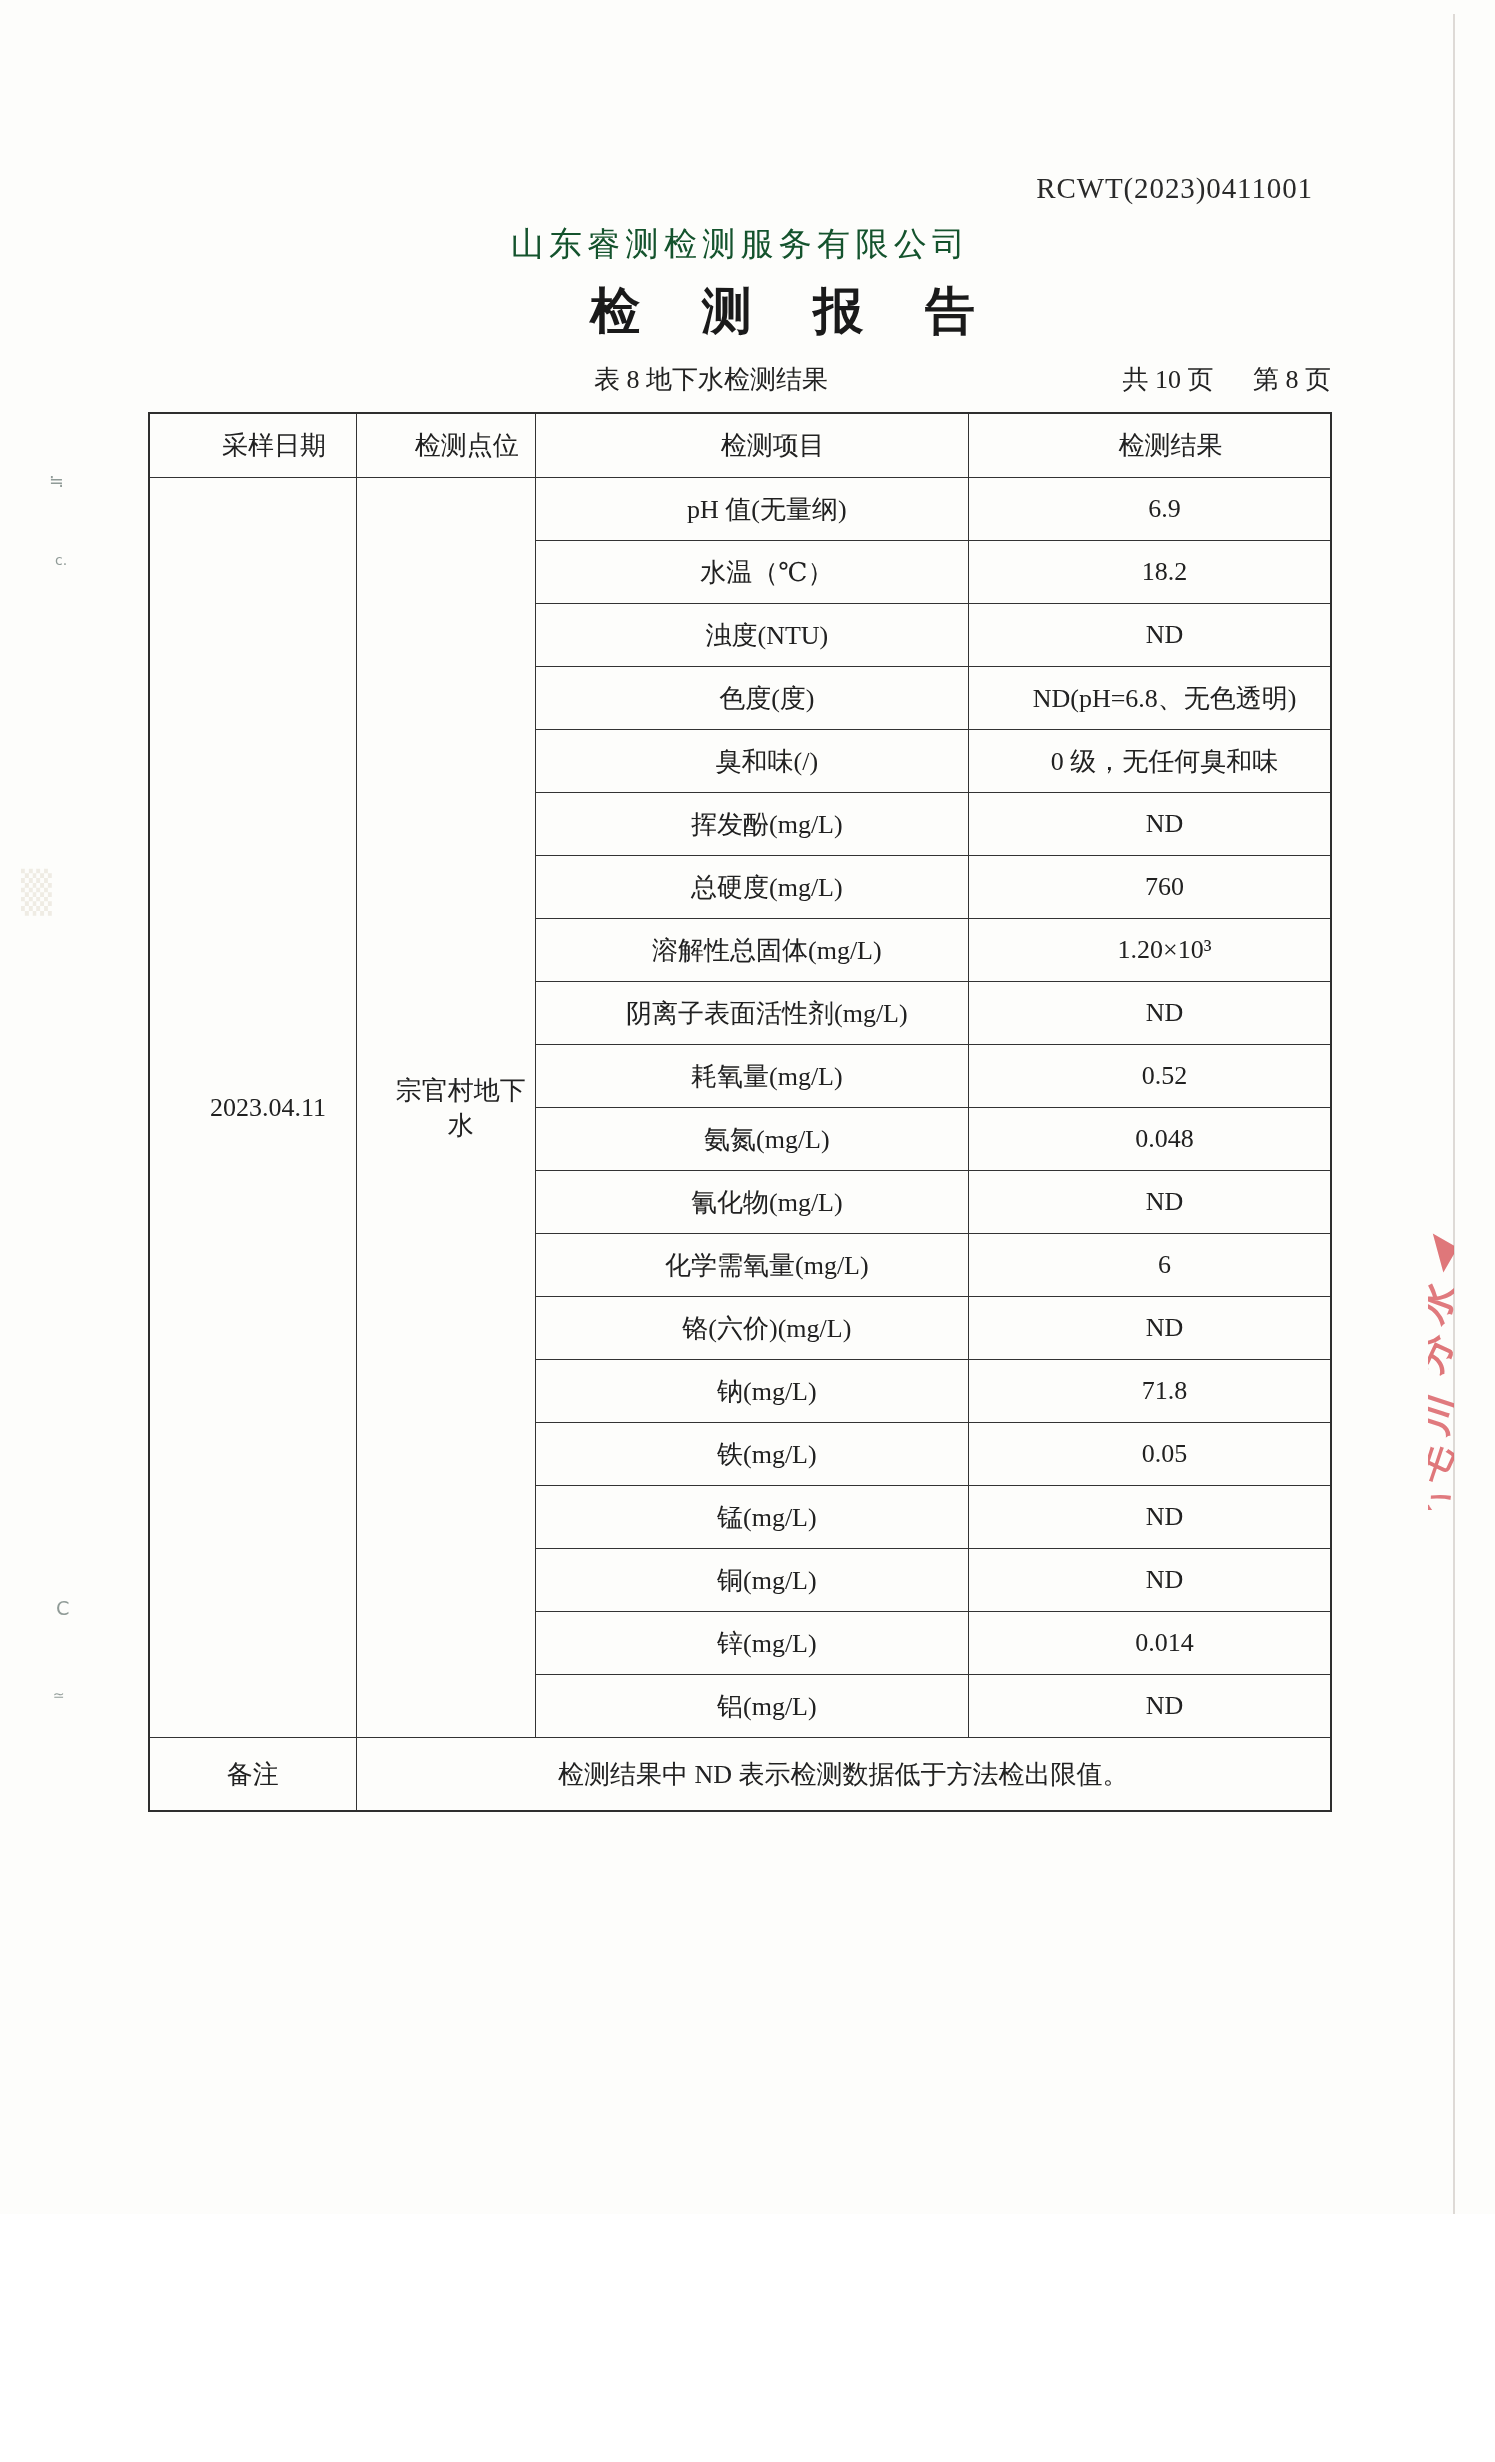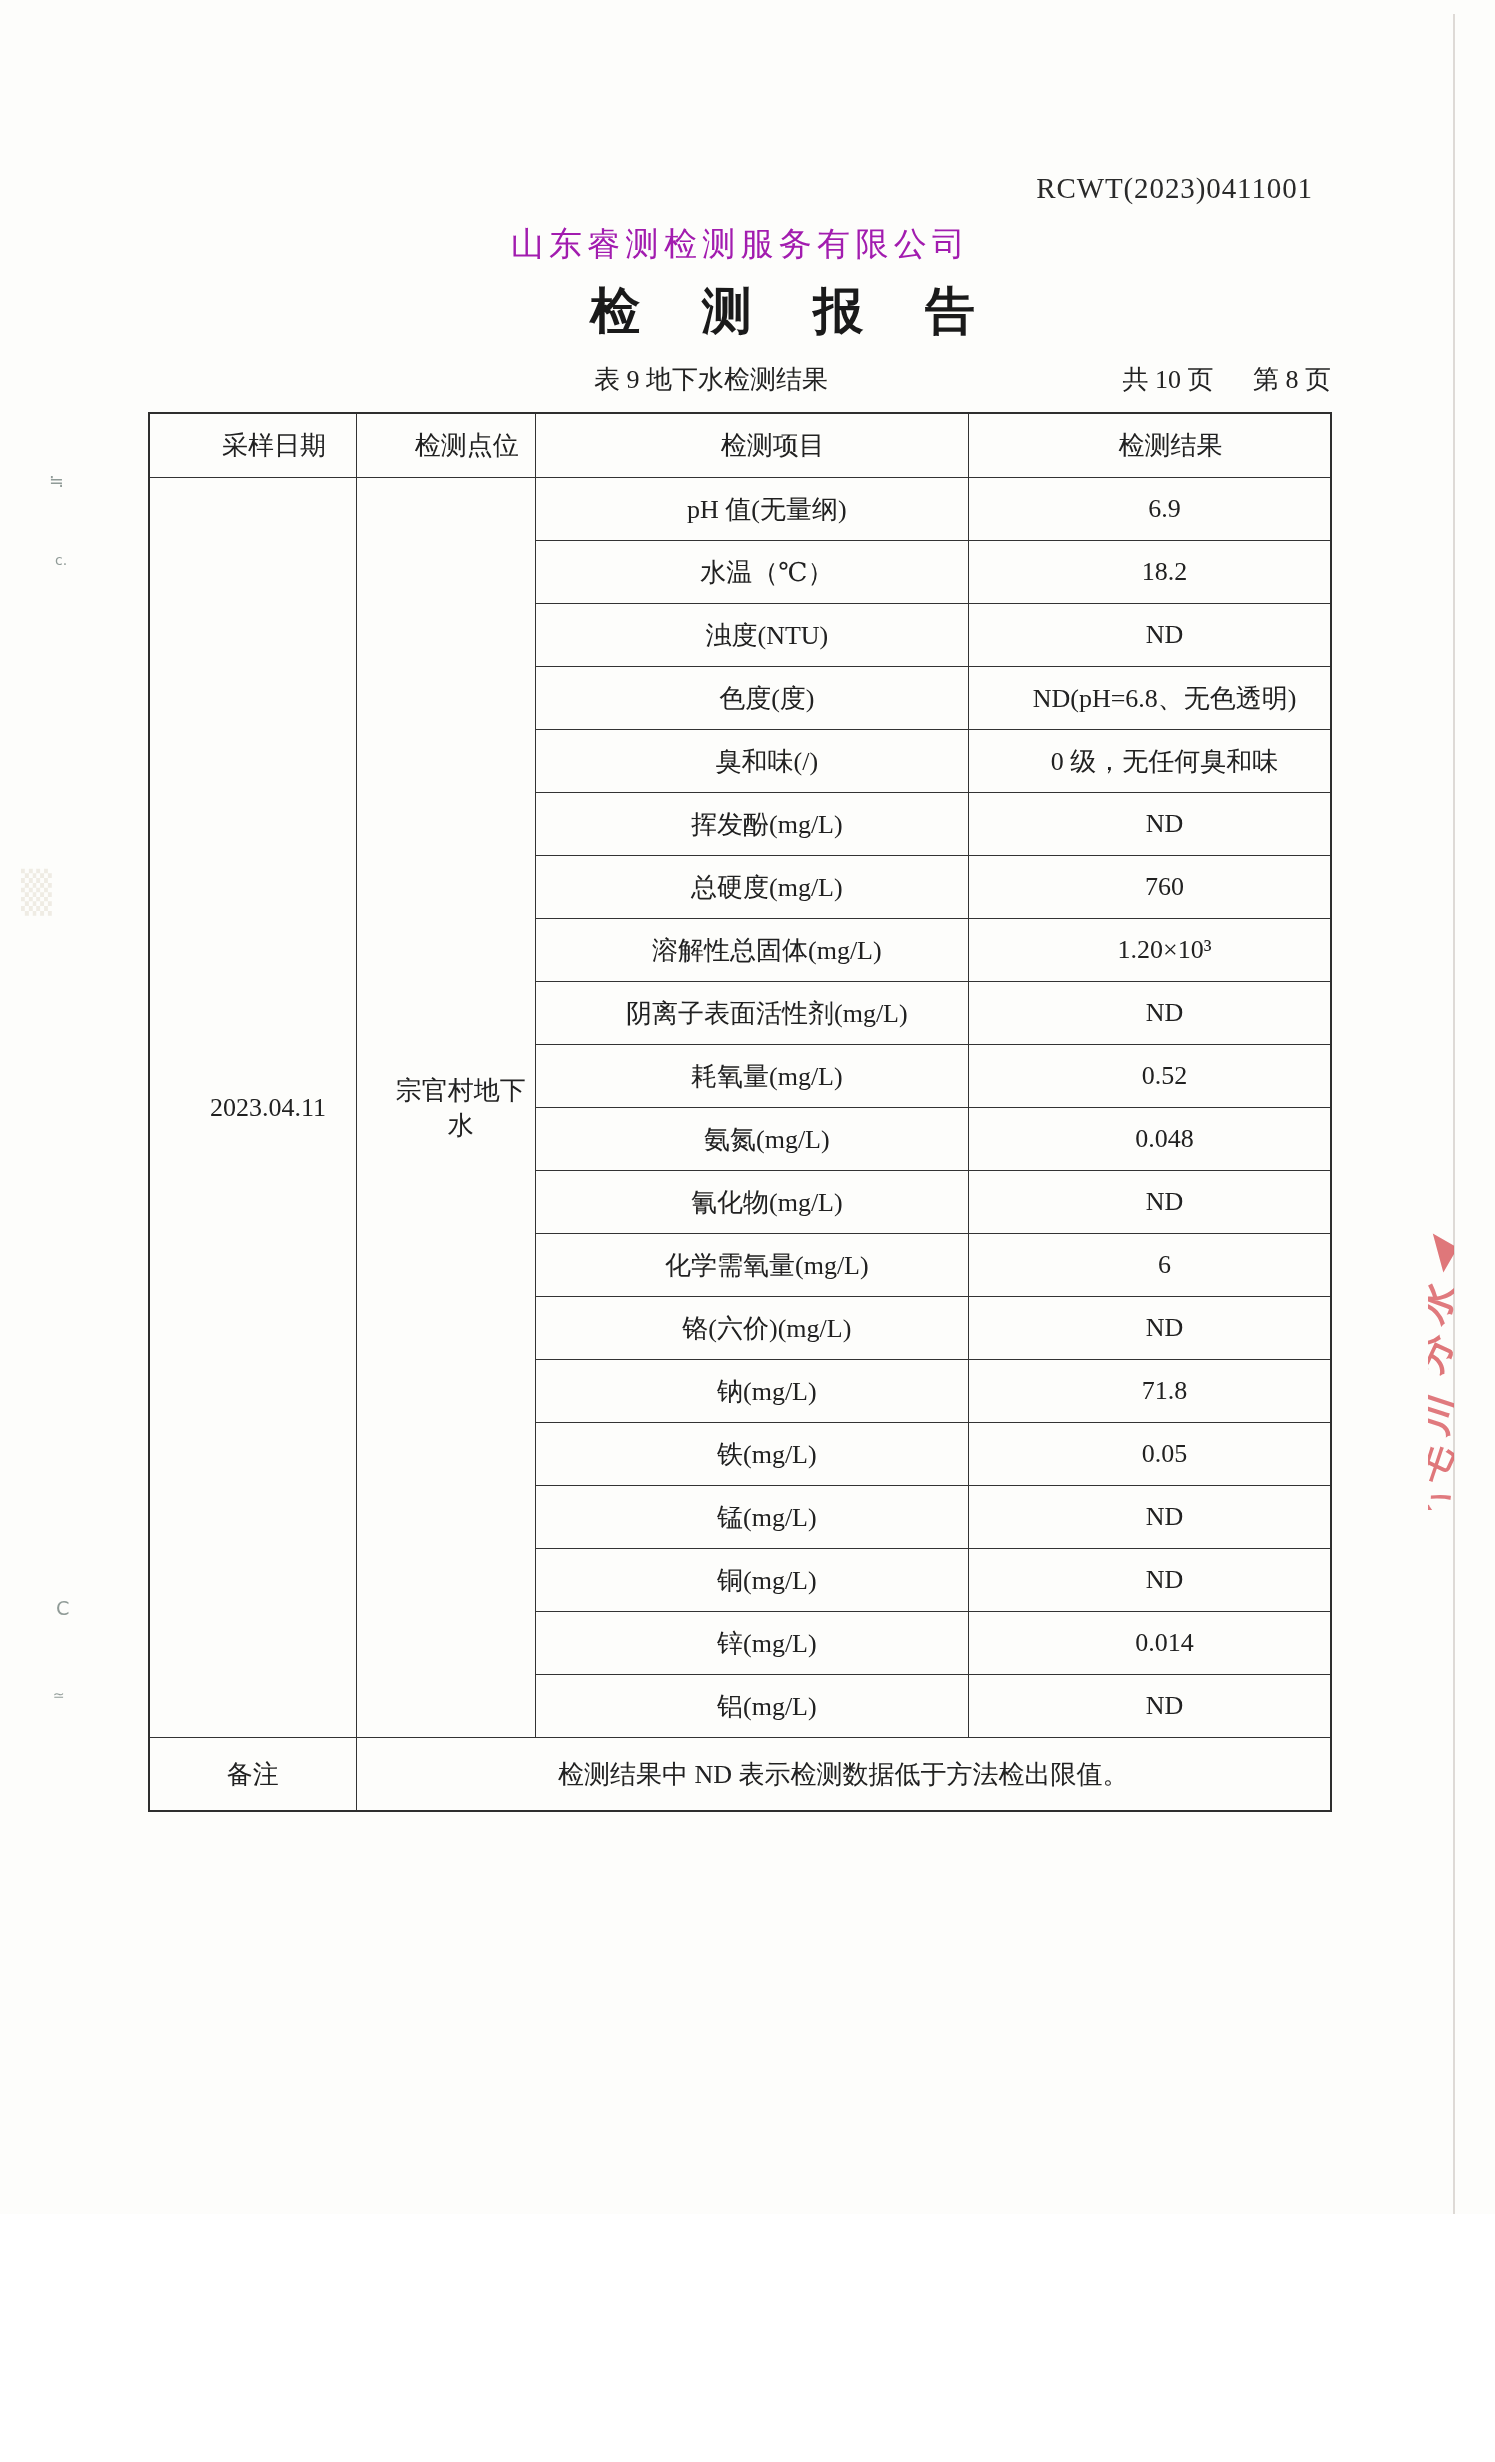--- a/index.html
+++ b/index.html
@@ -6,21 +6,21 @@
   .page{
     position:relative;width:1495px;height:2214px;background:#fdfdfb;overflow:hidden;
     font-family:"Liberation Serif","DejaVu Serif",serif;color:#1f1f1f;
   }
   .doc-number{
     position:absolute;top:172px;left:791px;width:522px;text-align:right;
     font-size:29px;letter-spacing:0.9px;color:#2a2a2a;
   }
   .company{
     position:absolute;top:222px;left:0;width:1481px;text-align:center;
-    font-size:33px;letter-spacing:5.3px;color:#a21caf;
+    font-size:33px;letter-spacing:5.3px;color:#14532d;
   }
   .report-title{
     position:absolute;top:278px;left:0;width:1481px;text-align:center;
     font-size:50px;font-weight:bold;letter-spacing:24.6px;text-indent:24.6px;color:#1a1a1a;padding-left:42px;
   }
   .caption-row{
     position:absolute;top:362px;left:594px;width:737px;
     display:flex;justify-content:space-between;align-items:baseline;font-size:26px;color:#222;
   }
   .page-info span{margin-left:33px;}
@@ -58,21 +58,21 @@
 </head>
 <body>
 
 <div class="page">
 
   <div class="doc-number">RCWT(2023)0411001</div>
   <div class="company">山东睿测检测服务有限公司</div>
   <div class="report-title">检 测 报 告</div>
 
   <div class="caption-row">
-    <span>表 9  地下水检测结果</span>
+    <span>表 8  地下水检测结果</span>
     <span class="page-info">
       <span>共 10 页</span>
       <span>第 8 页</span>
     </span>
   </div>
 
   <table class="doc-table">
     <colgroup>
       <col style="width:207px">
         <col style="width:179px">

